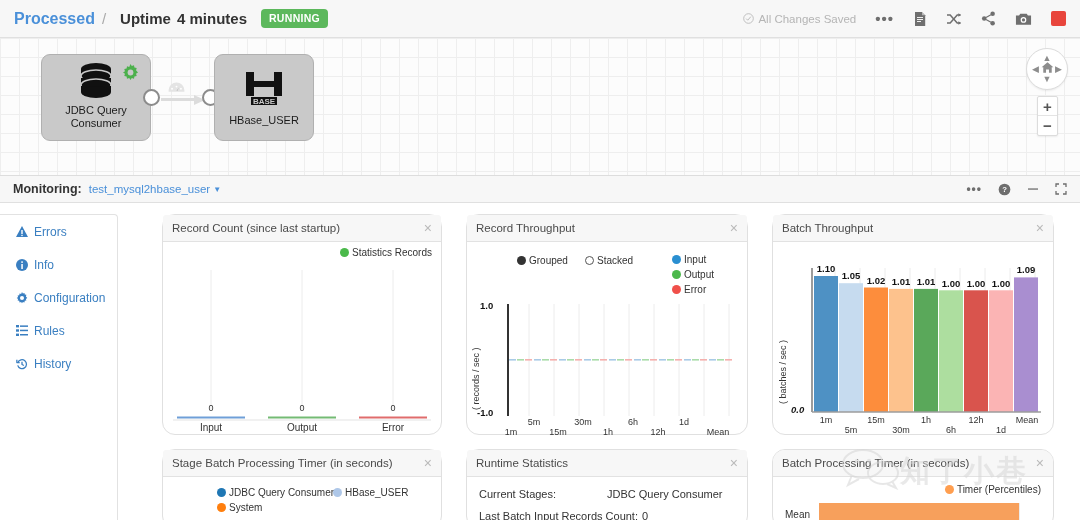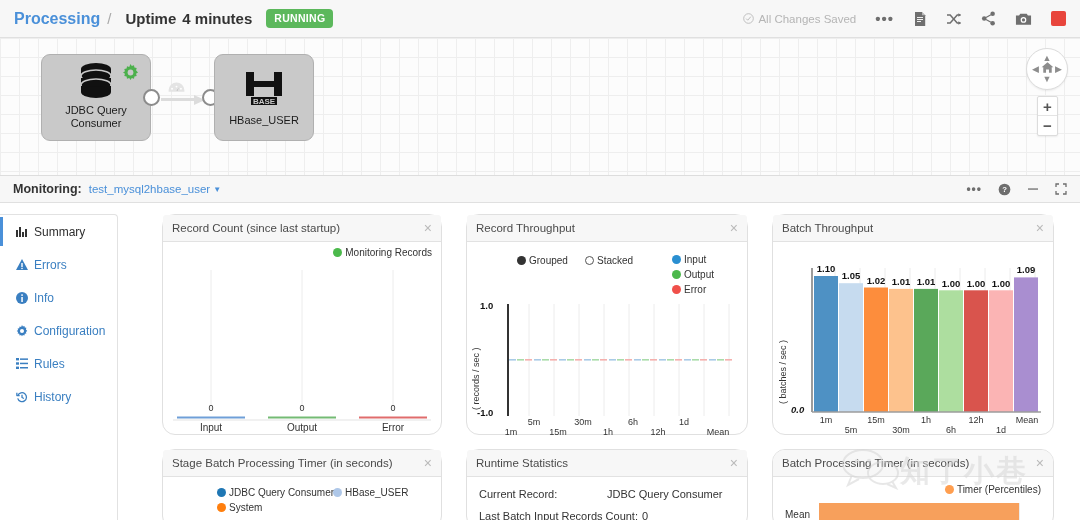--- a/index.html
+++ b/index.html
@@ -131,21 +131,21 @@
 
   .wm { position: absolute; pointer-events: none; opacity: .55; }
   .wm-txt { font-family: "DejaVu Sans", sans-serif; font-size: 30px; font-weight: bold; color: #d8d8d8; letter-spacing: 2px; }
 </style>
 </head>
 <body>
 
 <div id="app">
 
   <div class="topbar">
-    <span class="crumb-link">Processing</span>
+    <span class="crumb-link">Processed</span>
     <span class="crumb-sep">/</span>
     <span class="crumb-uptime-l">Uptime</span>
     <span class="crumb-uptime-v">4 minutes</span>
     <span class="status-pill">RUNNING</span>
 
     <span class="spacer"></span>
 
     <span class="saved-wrap">
       <span class="chk">
         <svg width="11" height="11" viewBox="0 0 16 16">
@@ -300,31 +300,20 @@
     <span class="mon-ico">
       <svg width="12" height="12" viewBox="0 0 12 12" stroke="#6e6e6e" stroke-width="1.3" fill="none">
           <path d="M1 4V1h3M8 1h3v3M11 8v3H8M4 11H1V8"></path>
         </svg>
     </span>
   </div>
 
   <div class="body">
 
     <div class="side">
-      <div class="side-item active">
-        <span class="side-ico">
-          <svg width="12" height="11" viewBox="0 0 12 11" fill="#333">
-              <rect x="0" y="4" width="2" height="7"></rect>
-              <rect x="3" y="1" width="2" height="10"></rect>
-              <rect x="6" y="6" width="2" height="5"></rect>
-              <rect x="9" y="3" width="2" height="8"></rect>
-            </svg>
-        </span>
-        <span>Summary</span>
-      </div>
       <div class="side-item">
         <span class="side-ico">
           <svg width="12" height="11" viewBox="0 0 12 11" fill="#3a7fc1">
               <path d="M6 0 12 11H0z"></path>
               <rect x="5.3" y="4" width="1.4" height="4" fill="#fff"></rect>
               <rect x="5.3" y="8.8" width="1.4" height="1.3" fill="#fff"></rect>
             </svg>
         </span>
         <span>Errors</span>
       </div>
@@ -373,21 +362,21 @@
     </div>
 
     <div class="panel" style="left:162px; top:11px; width:280px; height:221px;">
       <div class="ph">
         <span class="ph-title">Record Count (since last startup)</span>
         <span class="ph-x">×</span>
       </div>
       <div class="pb">
         <div class="lg" style="position:absolute; right:9px; top:5px;">
           <span class="lg-dot" style="background:#4bb94b;"></span>
-          <span>Monitoring Records</span>
+          <span>Statistics Records</span>
         </div>
 
         <svg style="position:absolute; left:0; top:0;" width="278" height="193">
           <line x1="48" y1="28" x2="48" y2="169" stroke="#ececec" stroke-width="1"></line>
           <line x1="139" y1="28" x2="139" y2="169" stroke="#ececec" stroke-width="1"></line>
           <line x1="230" y1="28" x2="230" y2="169" stroke="#ececec" stroke-width="1"></line>
           <line x1="10" y1="178" x2="268" y2="178" stroke="#e3e3e3" stroke-width="1"></line>
           <rect x="14" y="174.5" width="68" height="2" fill="#6f9fd8"></rect>
           <rect x="105" y="174.5" width="68" height="2" fill="#74bb74"></rect>
           <rect x="196" y="174.5" width="68" height="2" fill="#e06c6c"></rect>
@@ -567,21 +556,21 @@
       </div>
     </div>
 
     <div class="panel" style="left:466px; top:246px; width:282px; height:80px;">
       <div class="ph">
         <span class="ph-title">Runtime Statistics</span>
         <span class="ph-x">×</span>
       </div>
       <div class="pb">
         <div style="position:absolute; left:12px; top:11px; width:262px; display:flex;">
-          <span style="font-size:11px; color:#333; width:128px;">Current Record:</span>
+          <span style="font-size:11px; color:#333; width:128px;">Current Stages:</span>
           <span style="font-size:11px; color:#333;">JDBC Query Consumer</span>
         </div>
         <div style="position:absolute; left:12px; top:33px; width:262px; display:flex;">
           <span style="font-size:11px; color:#333; width:163px;">Last Batch Input Records Count:</span>
           <span style="font-size:11px; color:#333;">0</span>
         </div>
       </div>
     </div>
 
     <div class="panel" style="left:772px; top:246px; width:282px; height:80px; overflow:hidden;">

